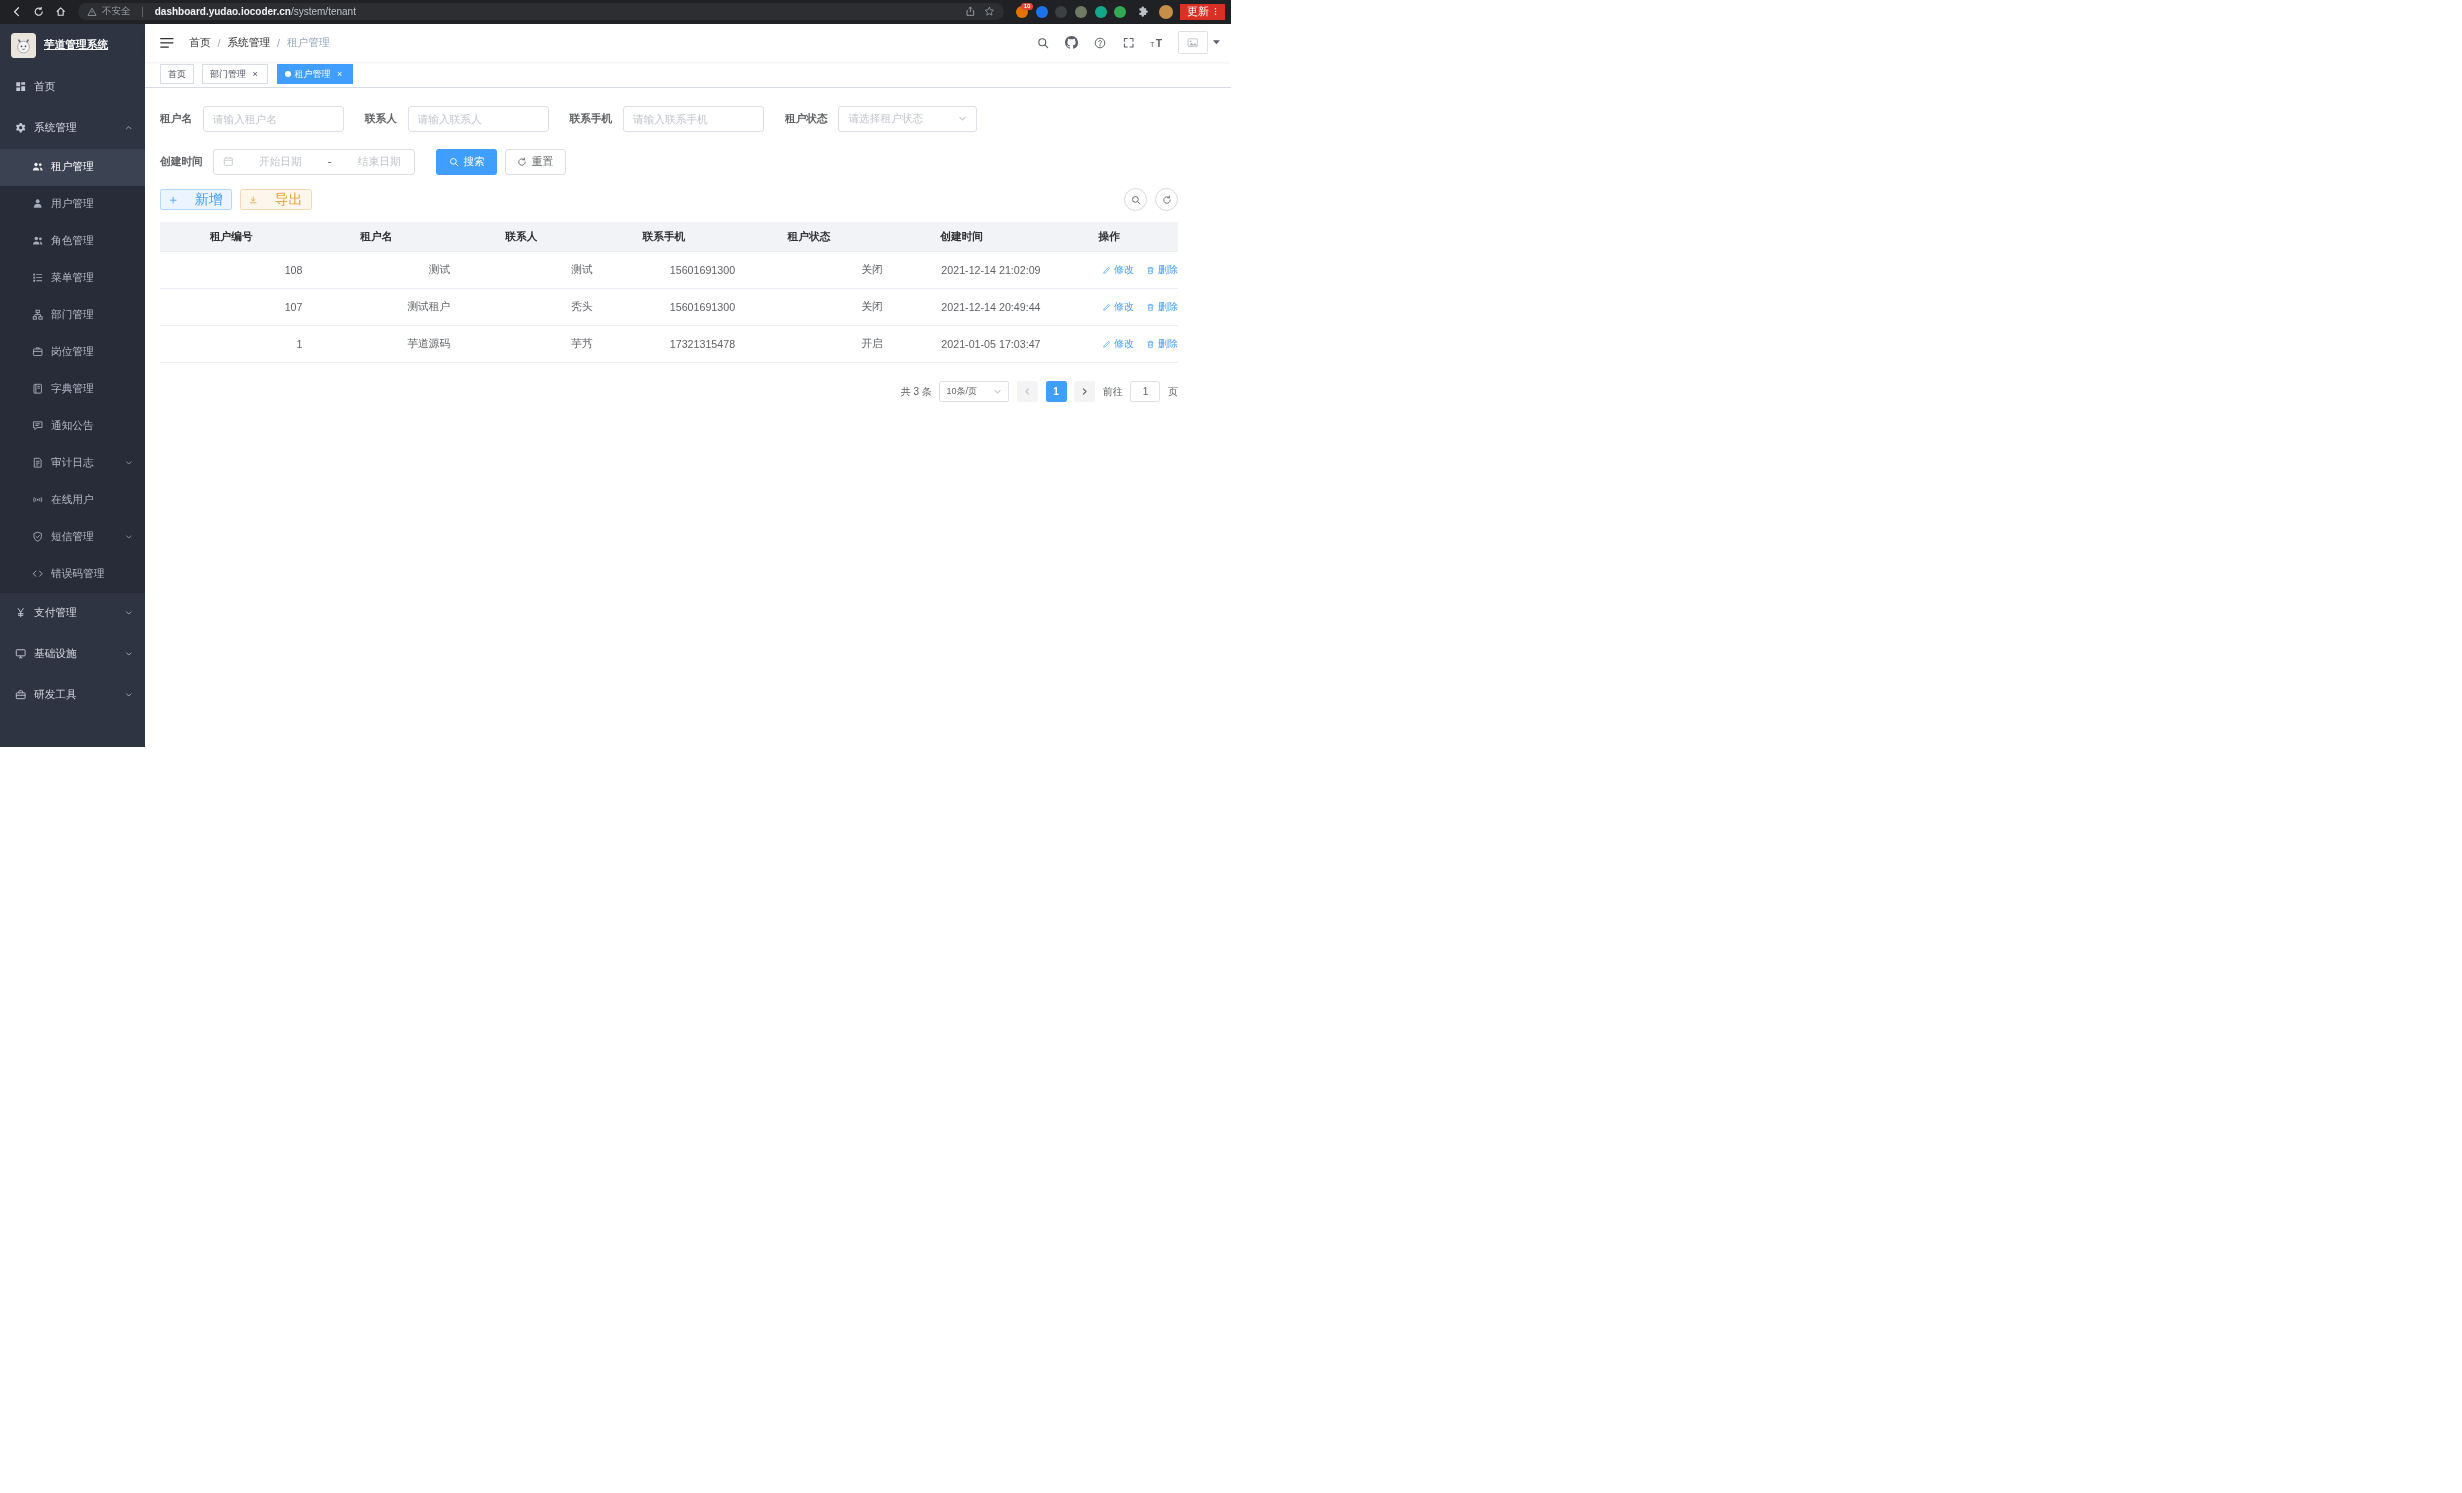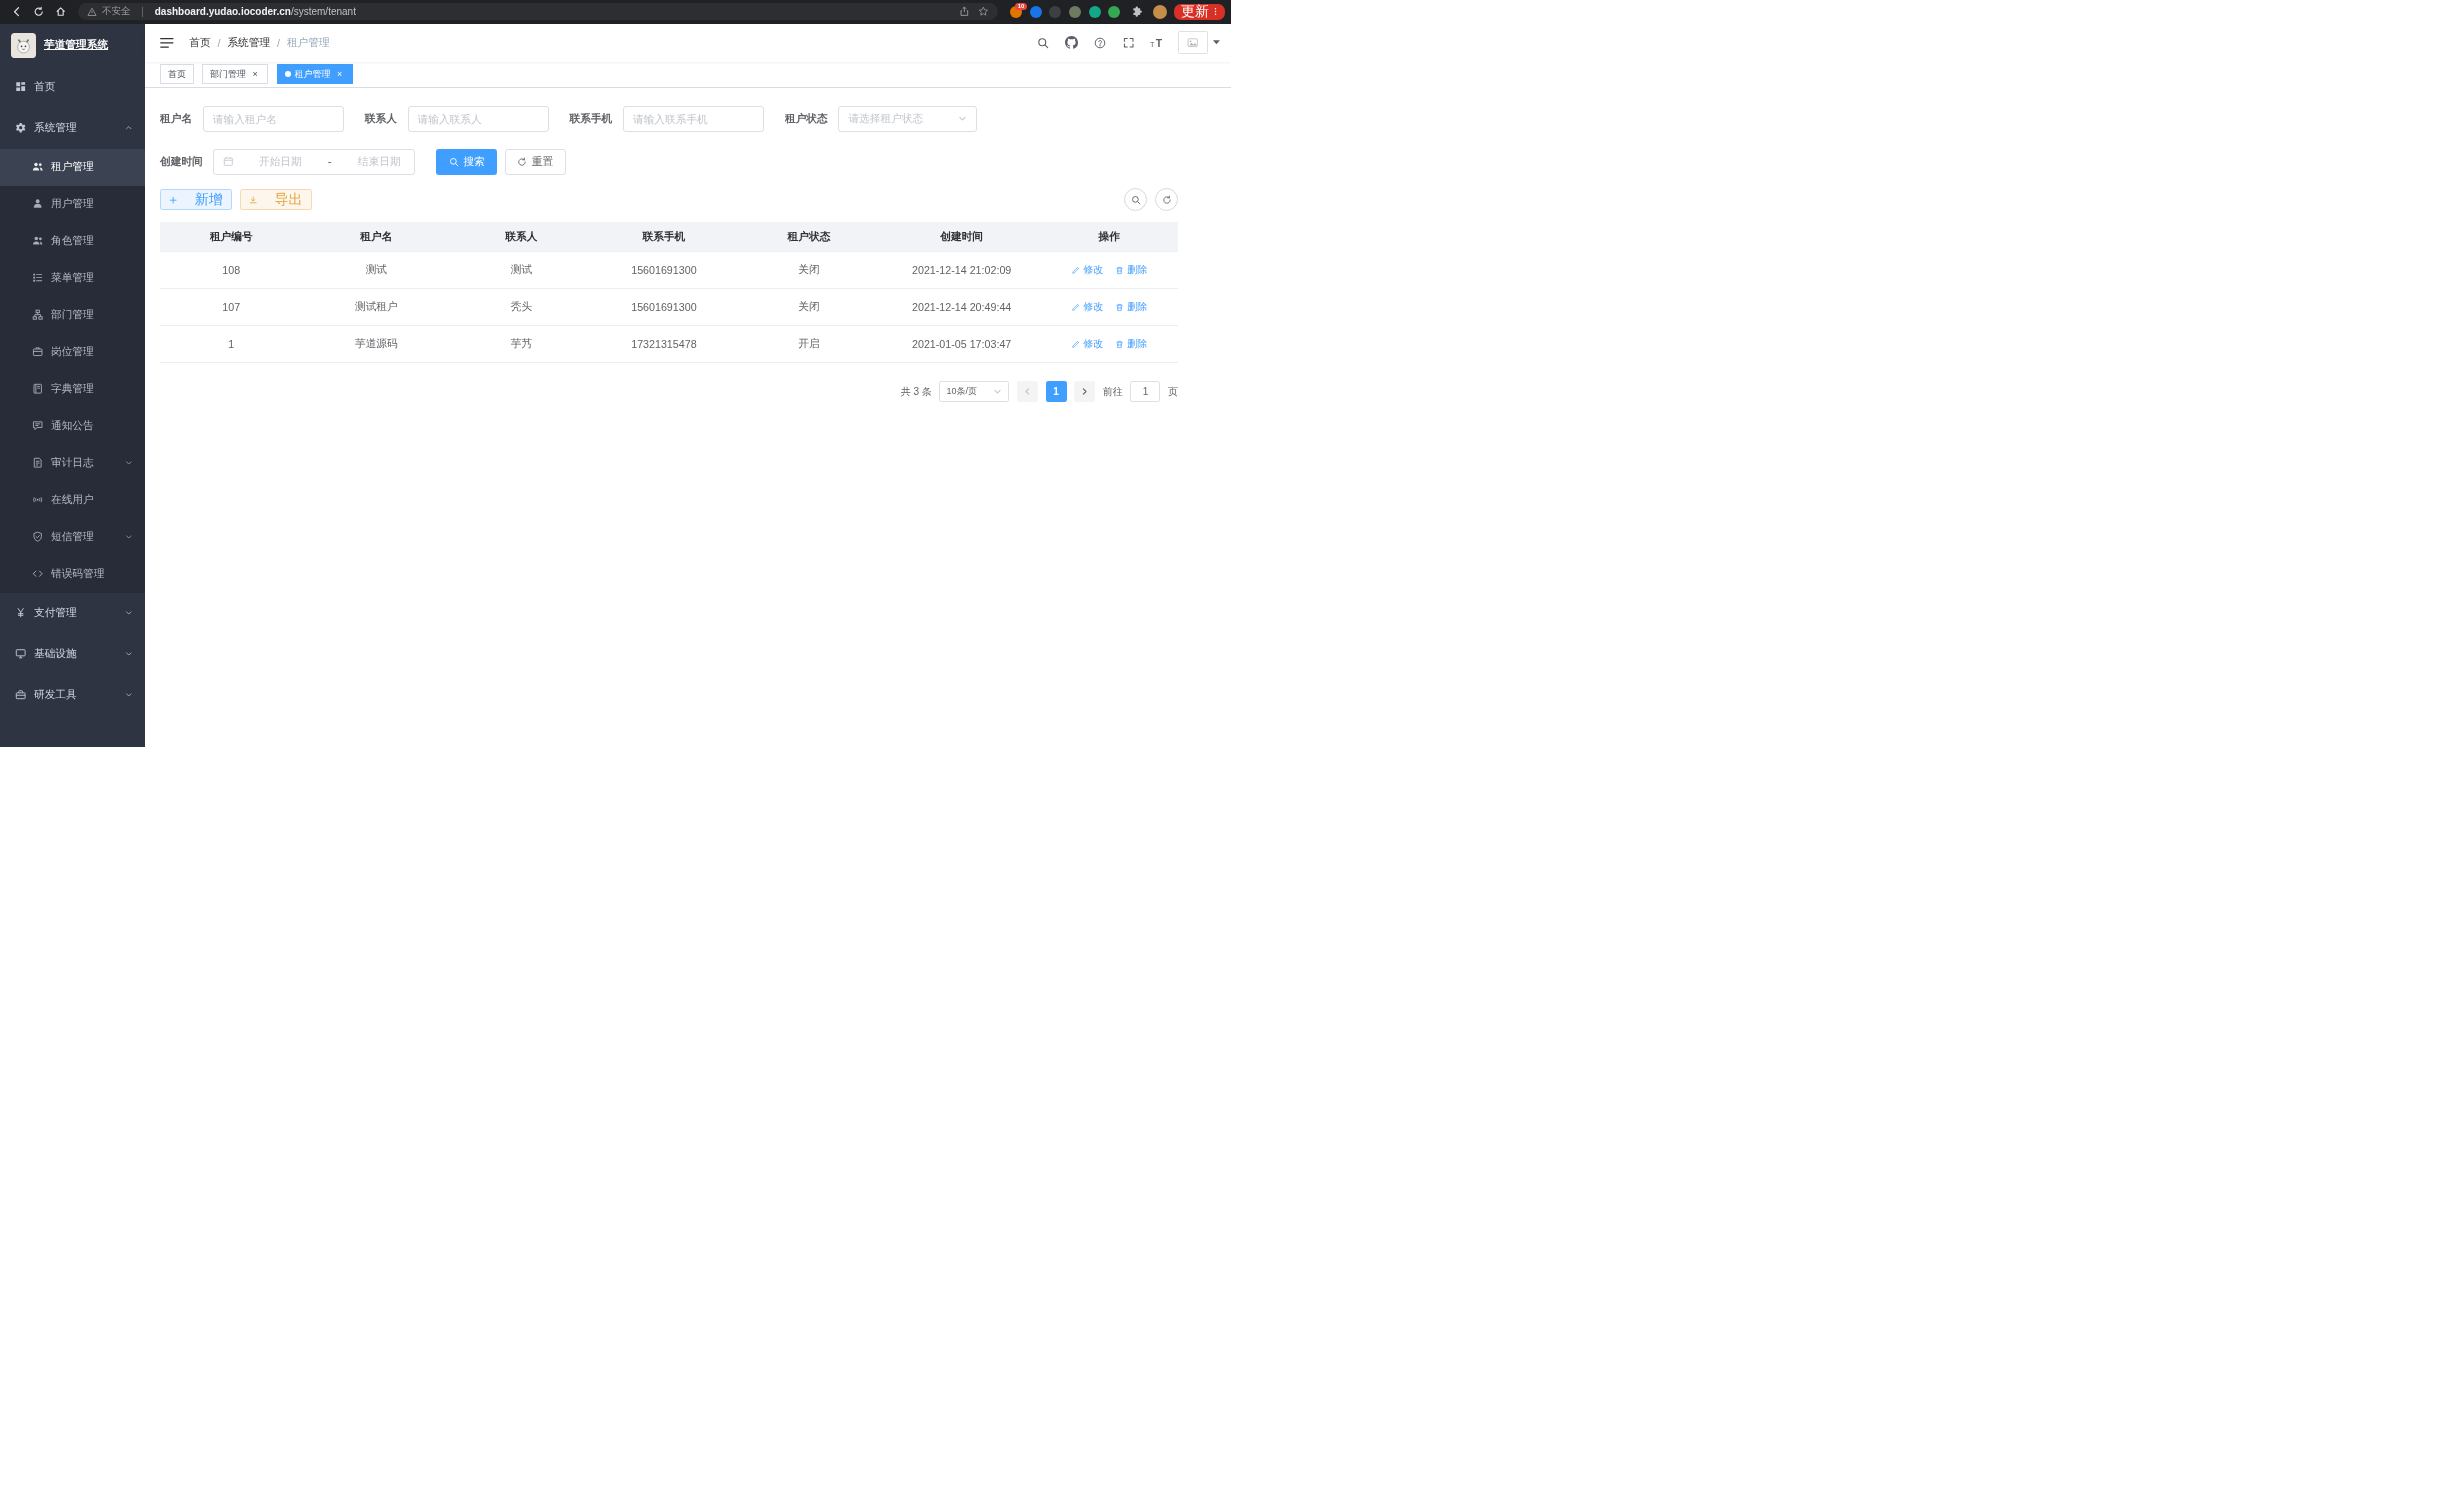--- a/index.html
+++ b/index.html
@@ -16,21 +16,21 @@
 .addr-warning .svg-icon{font-size:10px;}
 .addr-divider{width:0.8px;height:10px;background:#5f6368;margin:0 3.8px;flex-shrink:0;}
 .addr-url{font-size:10px;color:#e8eaed;white-space:nowrap;overflow:hidden;}
 .addr-url b{font-weight:700;color:#f1f3f4;}
 .addr-url .url-path{color:#bdc1c6;}
 .addr-actions{margin-left:auto;display:flex;gap:9px;color:#9aa0a6;font-size:10.7px;}
 .ext-area{display:flex;align-items:center;gap:7.6px;margin:0 4.6px;}
 .ext-dot{width:12px;height:12px;border-radius:50%;position:relative;display:inline-block;cursor:pointer;flex-shrink:0;}
 .ext-badge{position:absolute;right:-4.6px;top:-3px;background:#e8453c;color:#fff;font-size:6px;line-height:7.6px;padding:0 2.3px;border-radius:3.8px;font-weight:700;}
 .profile-dot{width:14.5px;height:14.5px;border-radius:50%;background:#c58f4a;margin:0 4.6px;cursor:pointer;flex-shrink:0;}
-.update-pill{background:#d93025;color:#fff;height:16px;border-radius:7px;display:flex;align-items:center;gap:2.3px;padding:0 4.6px 0 7.6px;font-size:14px;cursor:pointer;flex-shrink:0;}
+.update-pill{background:#d93025;color:#fff;height:16px;border-radius:0;display:flex;align-items:center;gap:2.3px;padding:0 4.6px 0 7.6px;font-size:11px;cursor:pointer;flex-shrink:0;}
 .update-pill .svg-icon{font-size:9px;}
 
 
 .app{display:flex;height:723px;}
 .sidebar{width:145px;background:#2e3442;flex-shrink:0;display:flex;flex-direction:column;overflow:hidden;}
 .logo-row{height:43px;display:flex;align-items:center;gap:7.6px;padding:0 11.4px;cursor:pointer;flex-shrink:0;}
 .logo-img{width:25px;height:25px;border-radius:3px;overflow:hidden;flex-shrink:0;}
 .logo-img svg{width:25px;height:25px;display:block;}
 .logo-title{color:#fff;font-size:10.7px;font-weight:700;white-space:nowrap;text-decoration:underline;}
 .menu{flex:1;}
@@ -89,21 +89,21 @@
 .btn-mini{height:21px;padding:0 8.4px;font-size:14px;border-radius:2.3px;display:inline-flex;align-items:center;gap:17px;cursor:pointer;font-family:inherit;}
 .btn-mini .svg-icon{font-size:8.4px;}
 .btn-add{background:#ecf5ff;border:0.8px solid #b3d8ff;color:#409eff;margin-right:7.6px;}
 .btn-export{background:#fdf6ec;border:0.8px solid #f5dab1;color:#e6a23c;font-family:Liberation Mono, monospace;}
 .toolbar-right{margin-left:auto;display:flex;gap:7.6px;}
 .circle-btn{width:23px;height:23px;border-radius:50%;border:0.8px solid #d9d9d9;background:#fff;color:#606266;display:flex;align-items:center;justify-content:center;font-size:10px;cursor:pointer;}
 
 
 .data-table{width:100%;border-collapse:collapse;table-layout:fixed;margin-top:10.7px;}
 .data-table th{height:30px;background:#f1f3f6;font-size:10.7px;color:#303133;font-weight:700;text-align:center;border-bottom:0.8px solid #ebeef5;}
-.data-table td{height:37px;text-align:center;font-size:10.7px;color:#606266;border-bottom:0.8px solid #ebeef5;}
+.data-table td{height:37px;text-align:right;font-size:10.7px;color:#606266;border-bottom:0.8px solid #ebeef5;}
 .op-link{color:#409eff;font-size:10px;display:inline-flex;align-items:center;gap:3px;cursor:pointer;}
 .op-link .svg-icon{font-size:9px;}
 .op-link + .op-link{margin-left:12px;}
 
 
 .pagination{margin-top:18px;display:flex;align-items:center;justify-content:flex-end;gap:7.6px;font-size:10px;color:#606266;}
 .page-size{width:70px;height:21px;border:0.8px solid #dcdfe6;border-radius:2.3px;display:flex;align-items:center;justify-content:space-between;padding:0 6px;font-size:9px;color:#606266;cursor:pointer;}
 .page-btn{min-width:21px;height:21px;background:#f4f4f5;border-radius:2.3px;display:flex;align-items:center;justify-content:center;font-size:9px;cursor:pointer;}
 .page-btn.prev{color:#c0c4cc;}
 .page-btn.next{color:#606266;}

